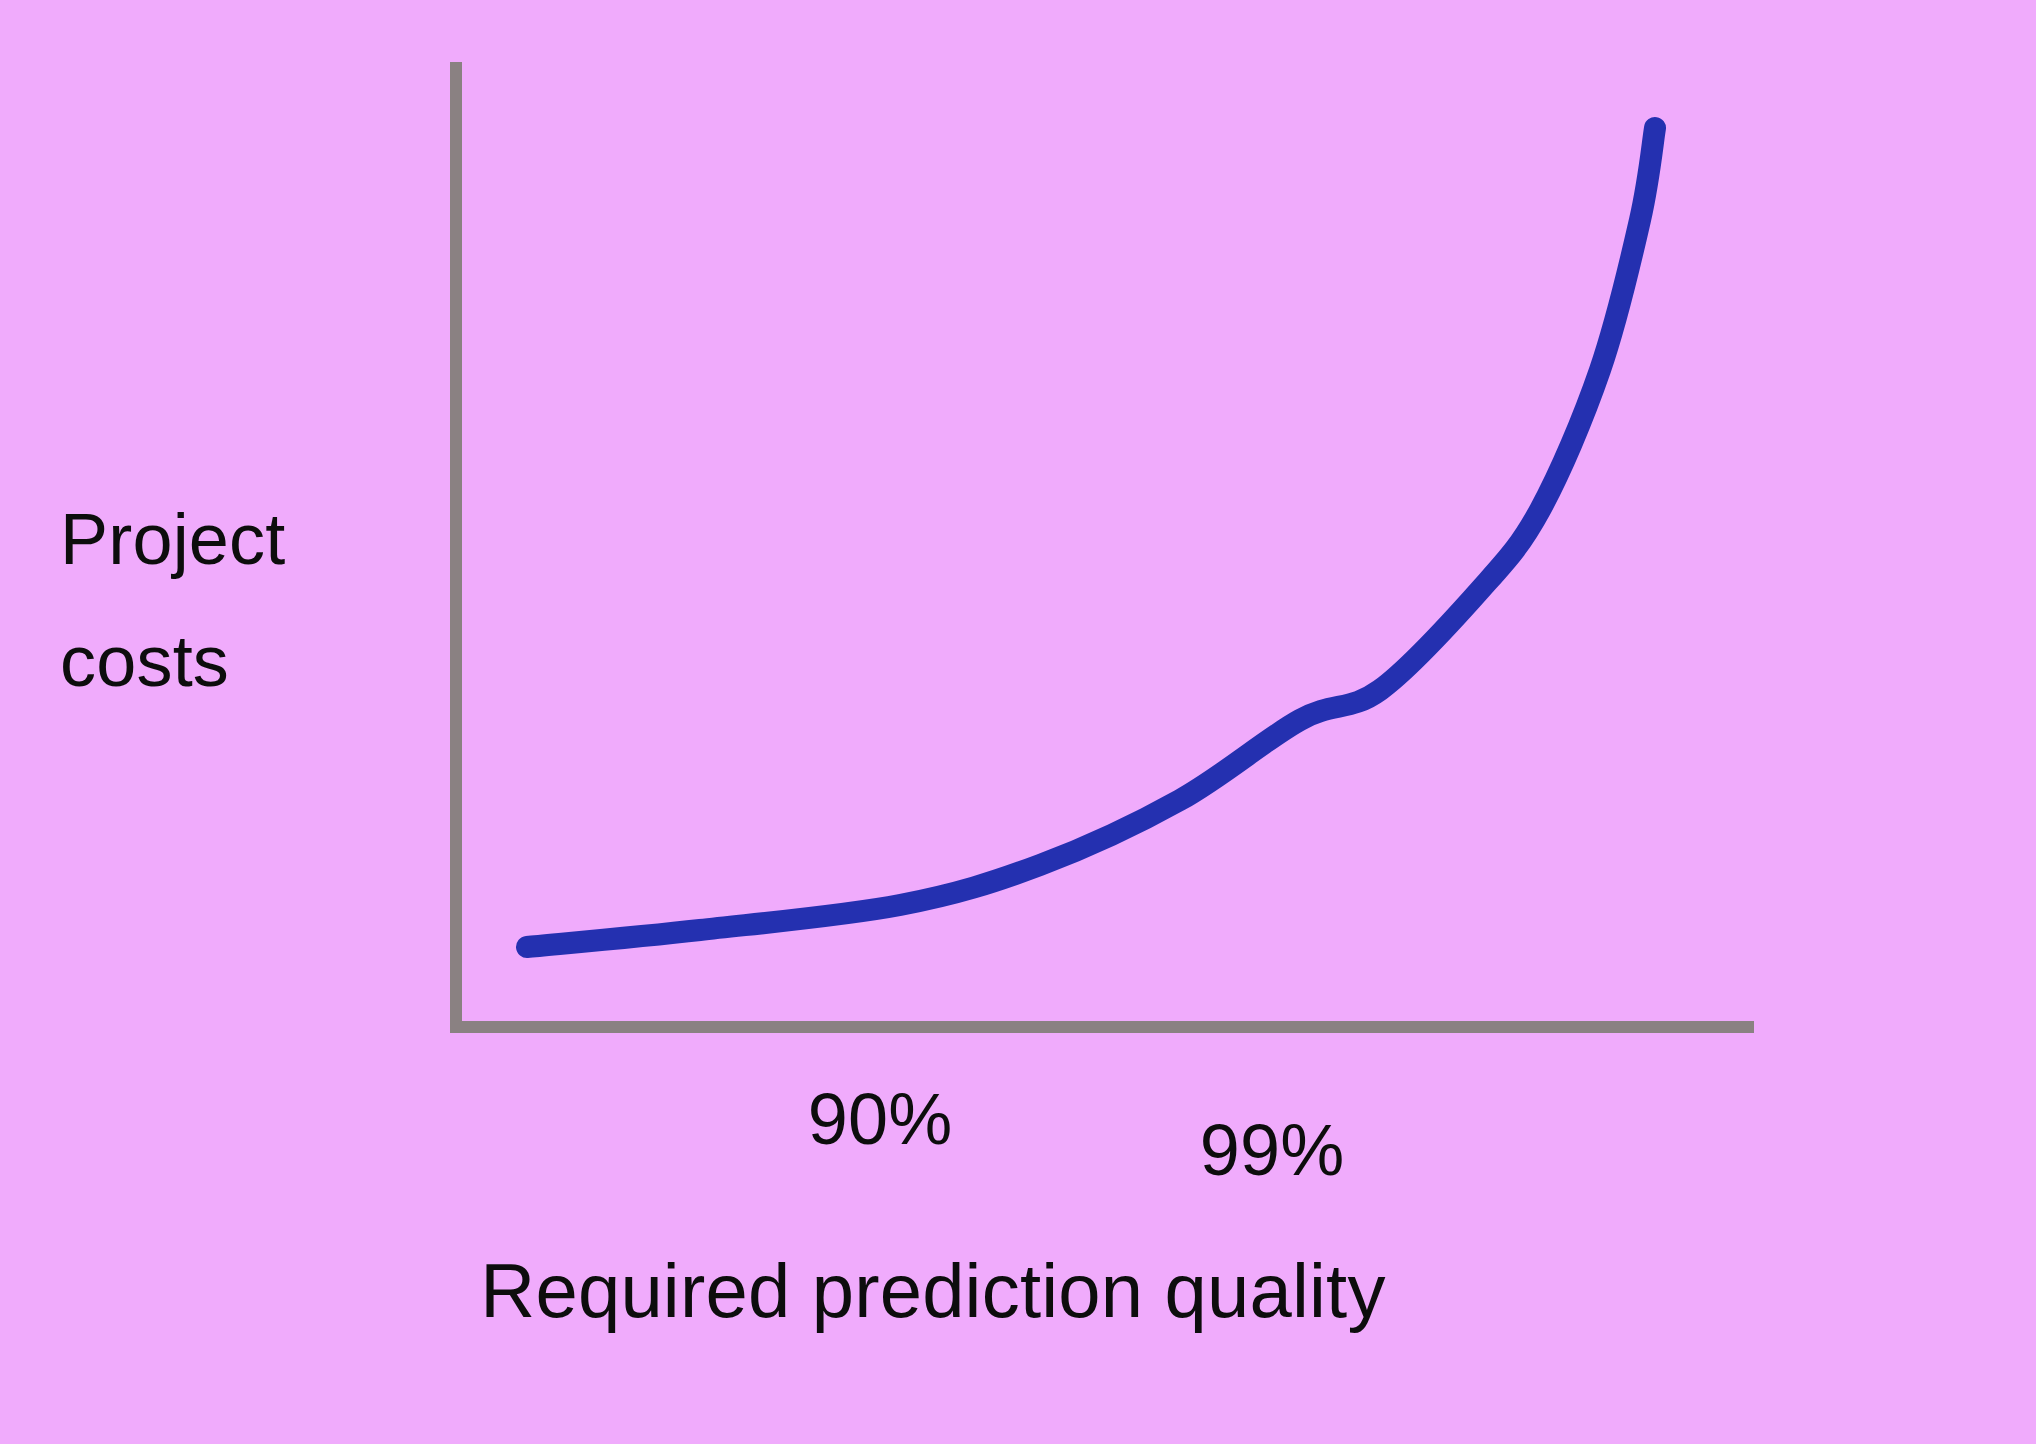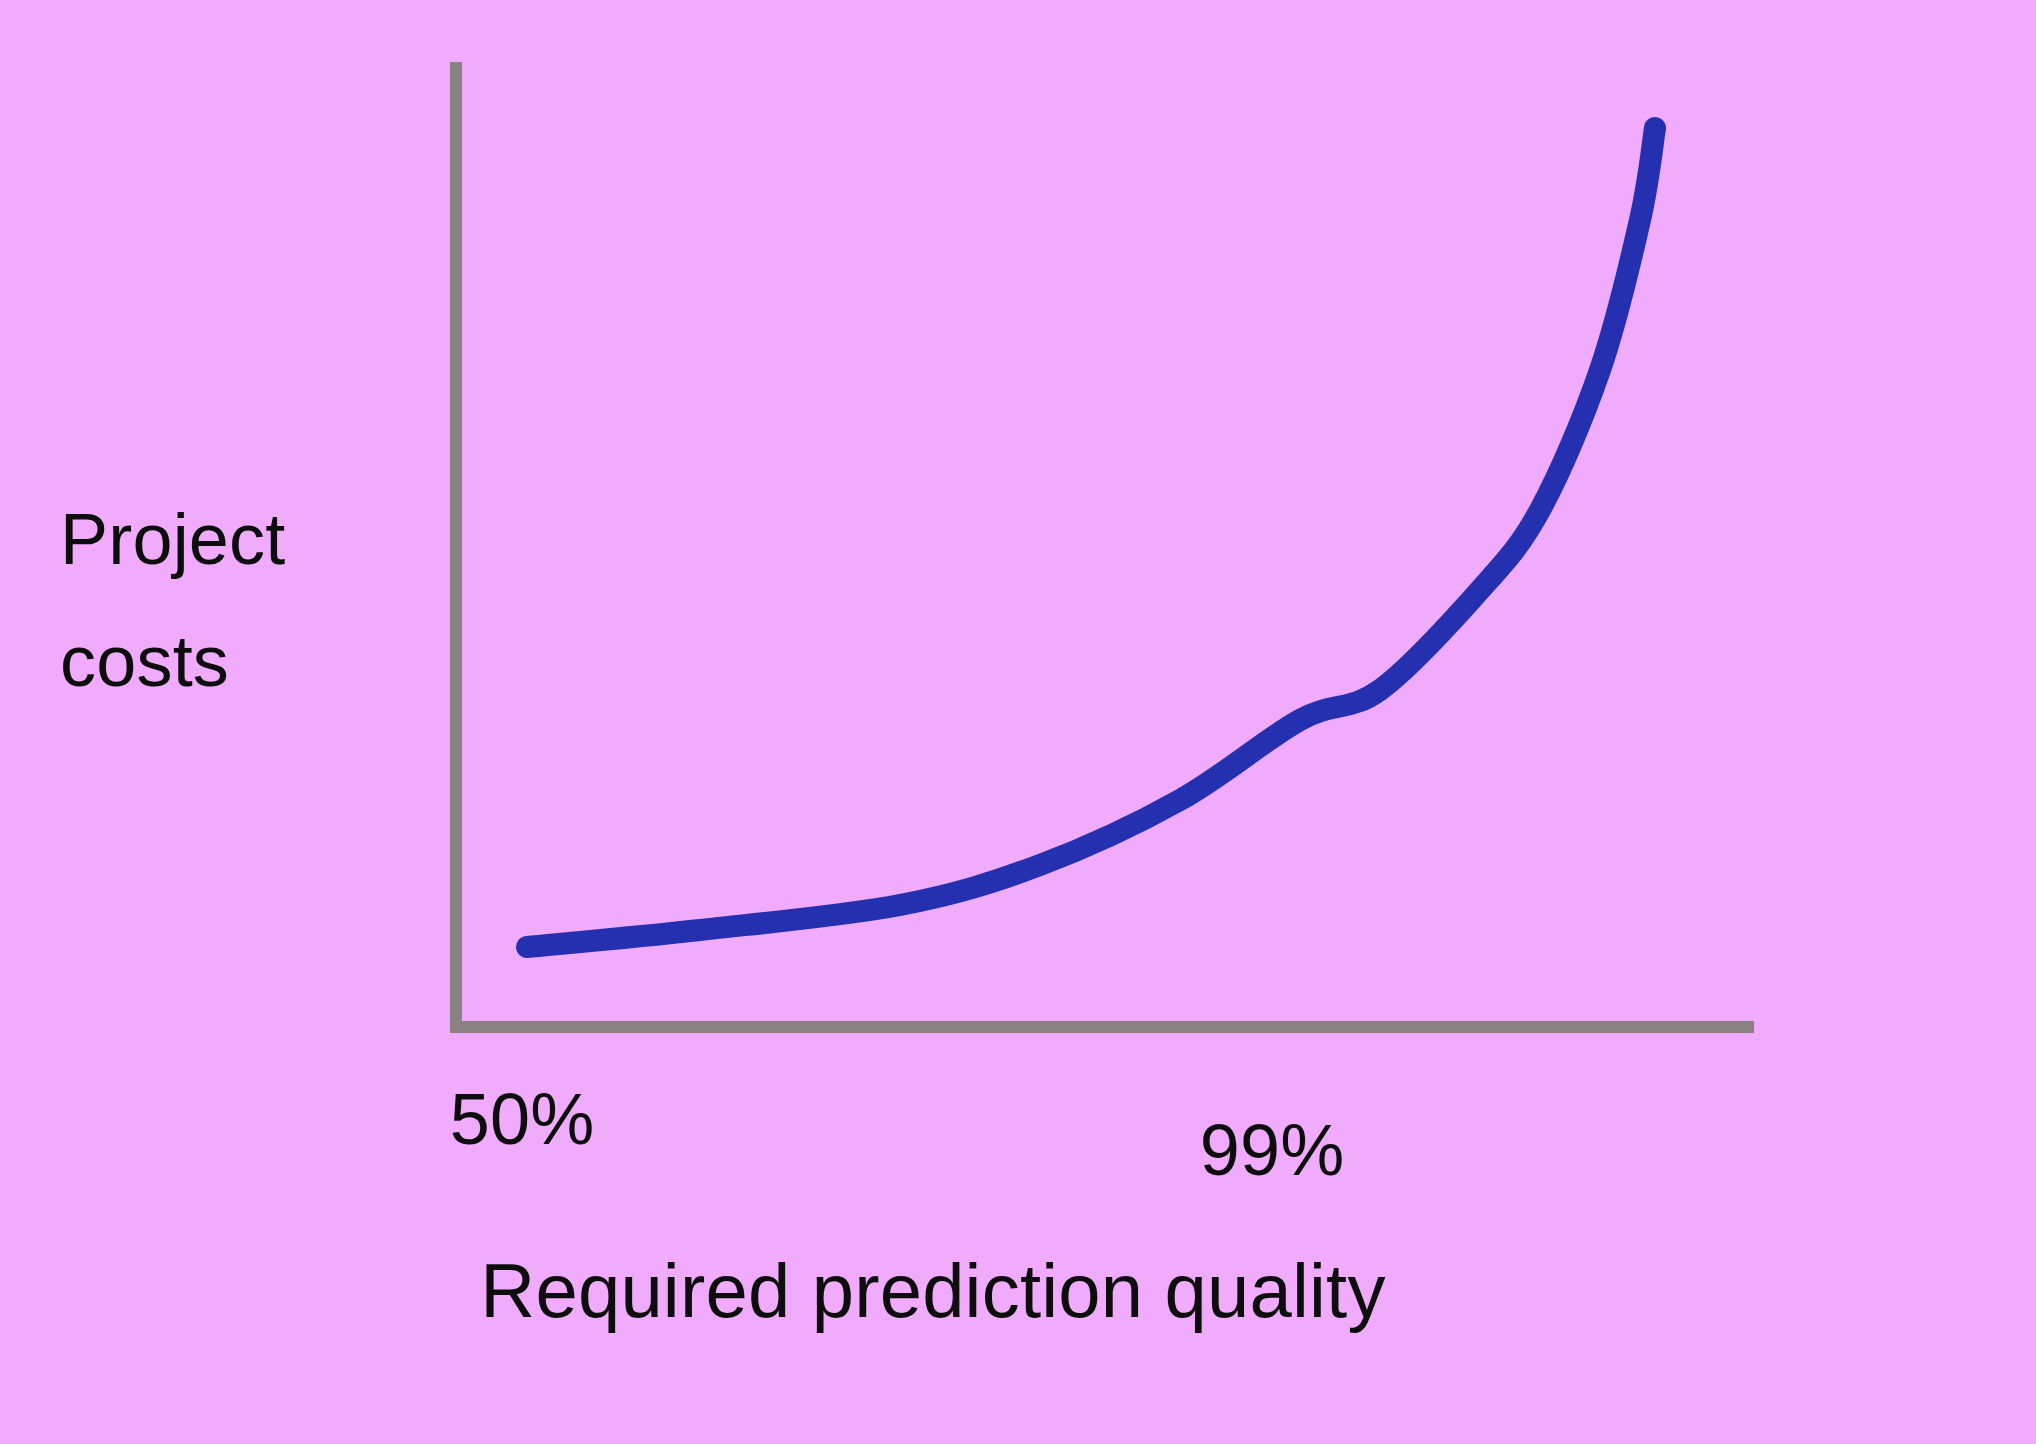--- a/index.html
+++ b/index.html
@@ -101,19 +101,19 @@
   <div class="axis-x"></div>
 
   <svg class="plot-svg" viewBox="0 0 2036 1444">
     <path id="cost-curve" fill="none" stroke="#2430b0" stroke-width="22" stroke-linecap="round" stroke-linejoin="round" d="M 527 947 C 555.83 944.17, 637.83 937.00, 700 930 C 762.17 923.00, 843.33 915.83, 900 905 C 956.67 894.17, 993.33 882.50, 1040 865 C 1086.67 847.50, 1136.67 824.17, 1180 800 C 1223.33 775.83, 1266.67 738.33, 1300 720 C 1333.33 701.67, 1350.00 711.67, 1380 690 C 1410.00 668.33, 1453.33 620.00, 1480 590 C 1506.67 560.00, 1520.00 546.67, 1540 510 C 1560.00 473.33, 1583.33 418.33, 1600 370 C 1616.67 321.67, 1630.83 260.33, 1640 220 C 1649.17 179.67, 1652.50 143.33, 1655 128"></path>
   </svg>
 
   <div class="y-title">Project
 costs</div>
 
   <div class="tick-row">
-    <div class="tick-label" style="left:72px;">50%</div>
+    <div class="tick-label" style="left:430px;">90%</div>
     <div class="tick-label" style="left:822px;margin-top:31px;">99%</div>
   </div>
 
   <div class="x-title">Required prediction quality</div>
 
 </div>
 
 </body></html>

